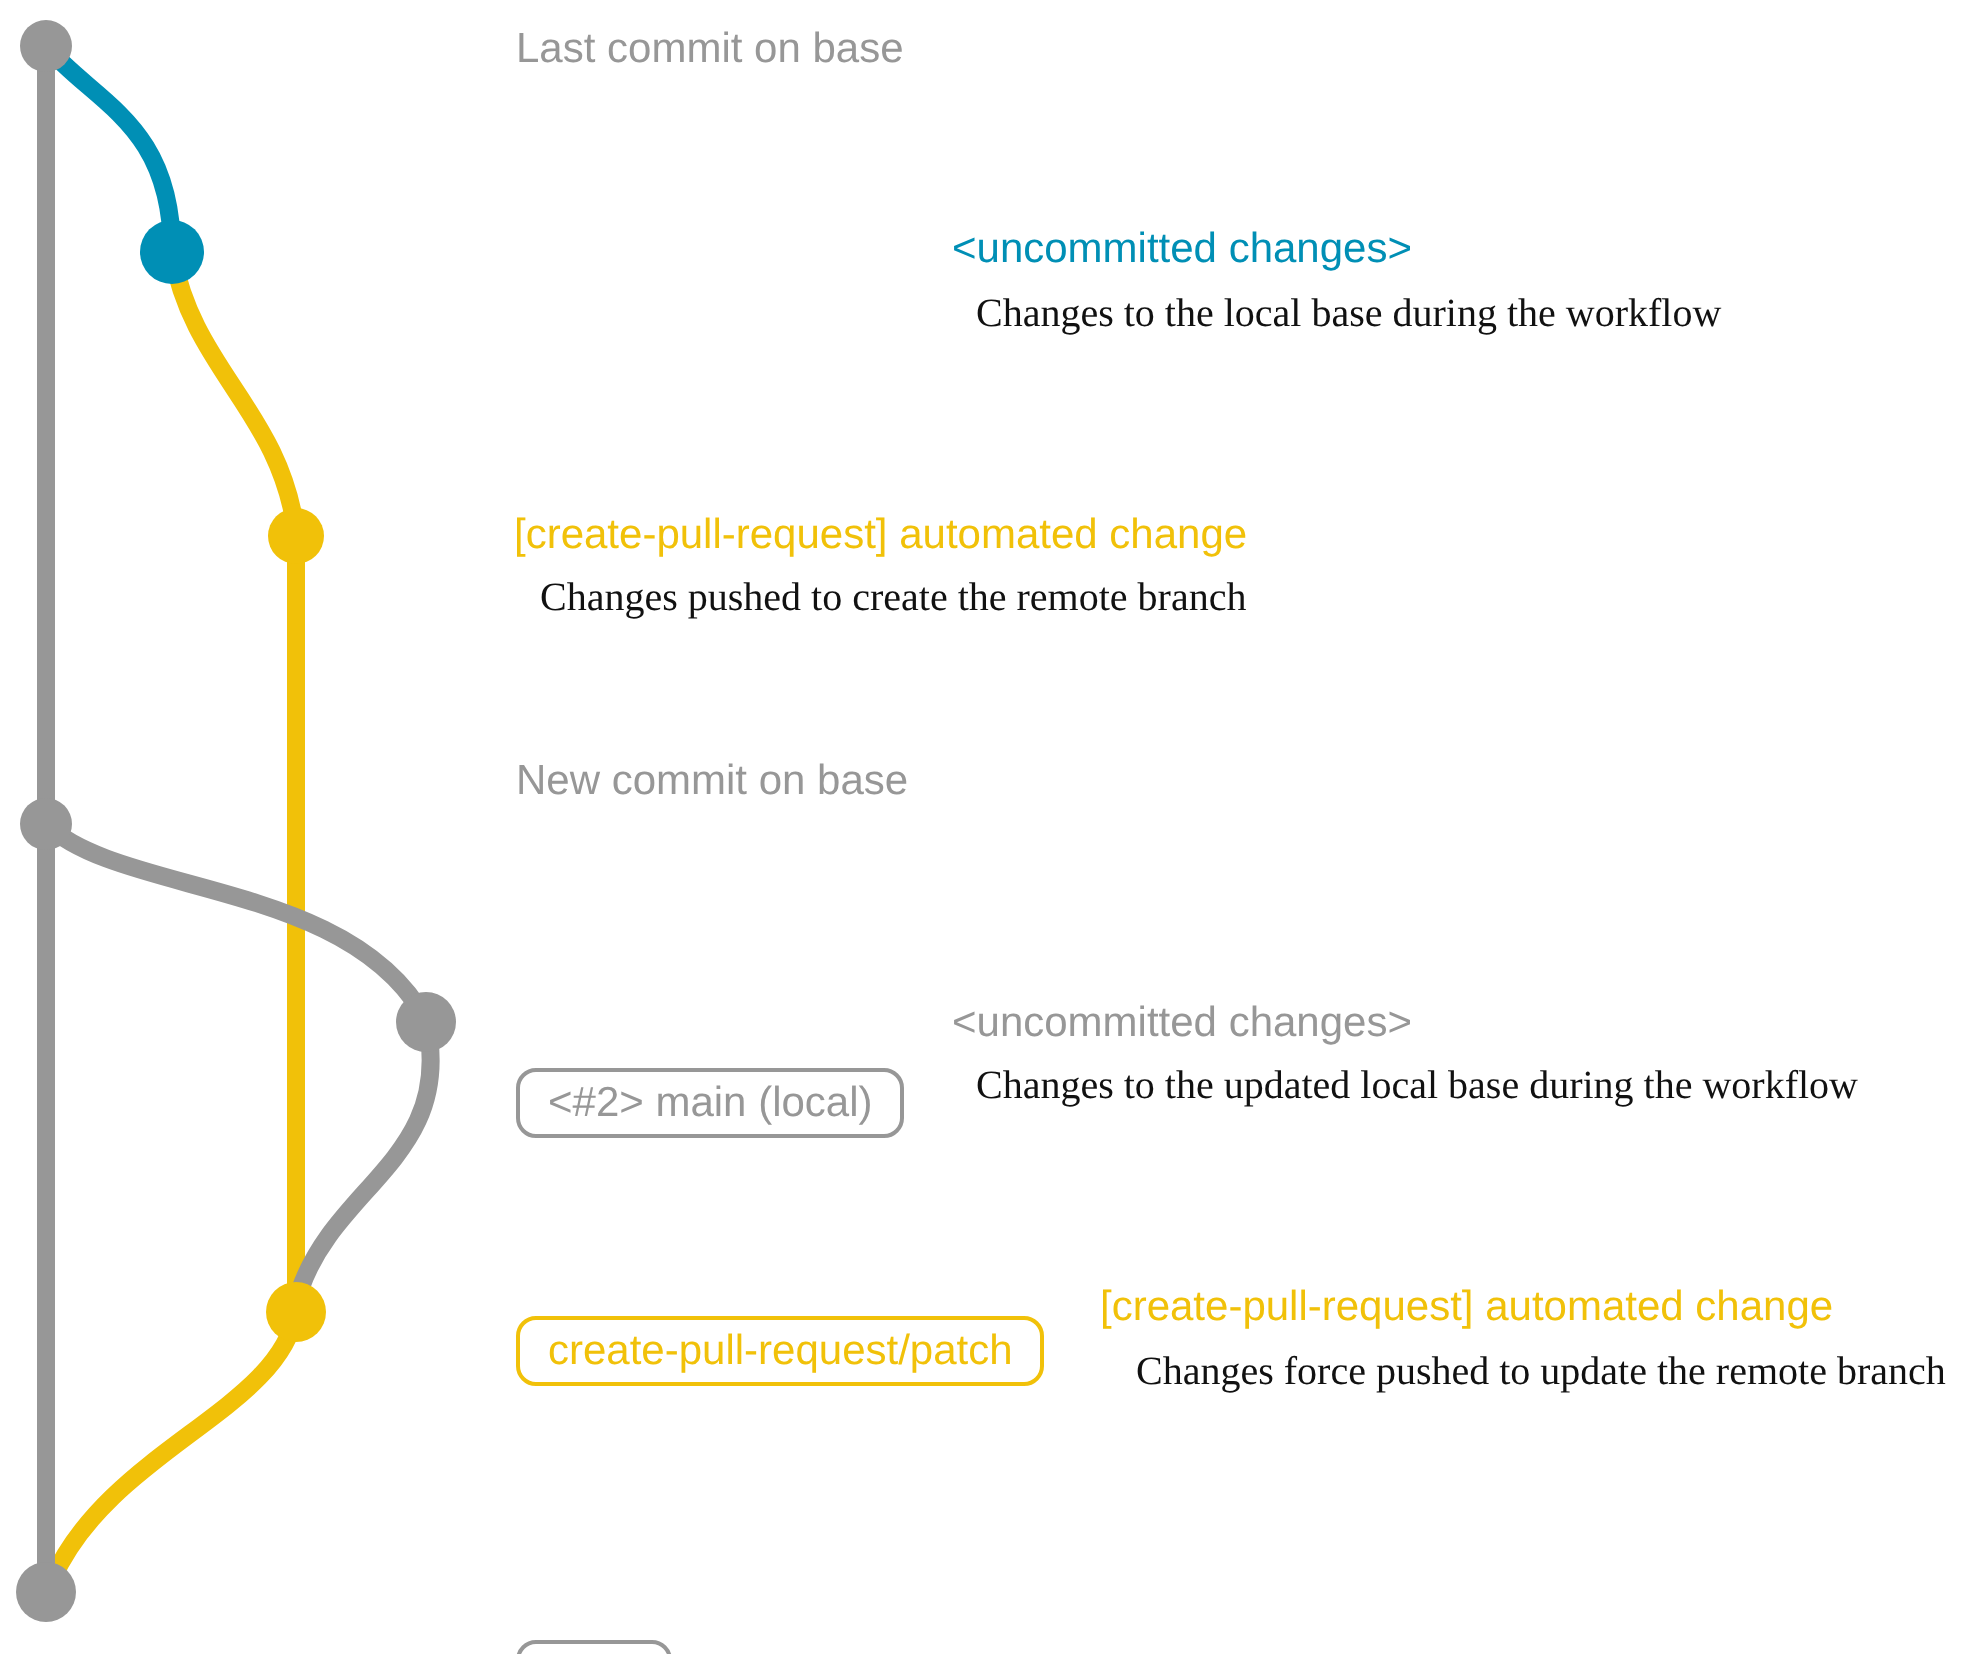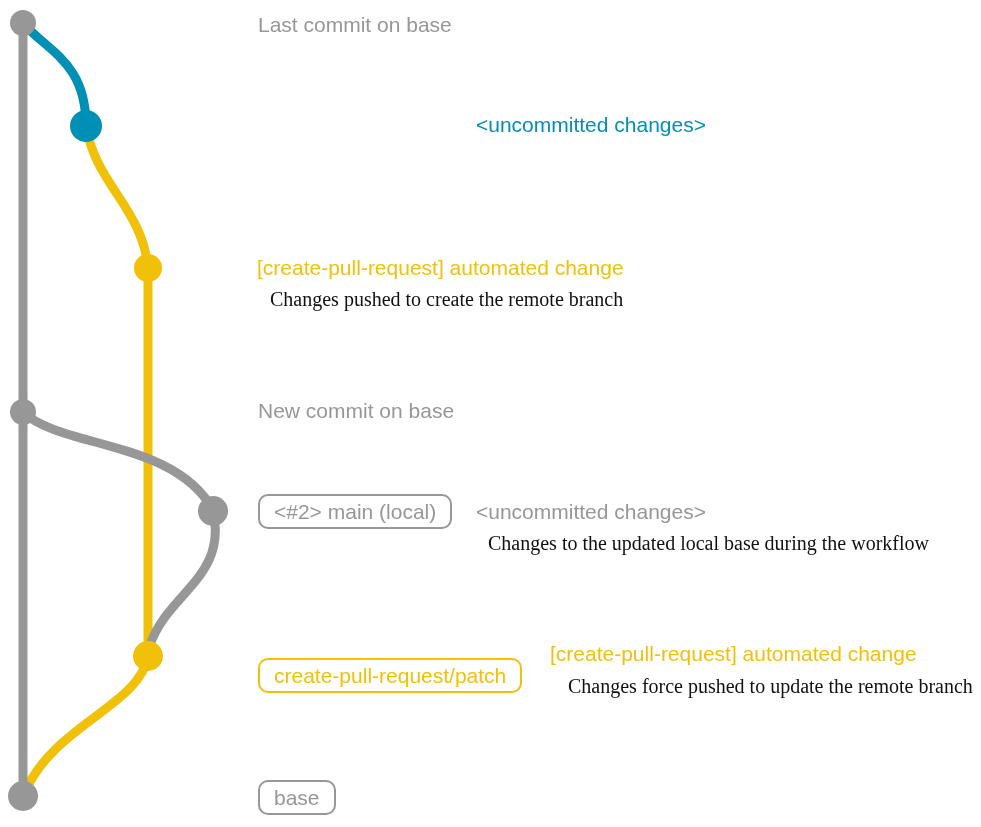--- a/index.html
+++ b/index.html
@@ -28,21 +28,21 @@
   .note{
     position:absolute; font-family:"Liberation Serif", serif; font-size:20px;
     line-height:26px; color:var(--c-ink); white-space:nowrap;
   }
   .branch-tag{
     position:absolute; height:35px; line-height:31px; padding:0 14px;
     border:2px solid; border-radius:10px; font-size:21px; white-space:nowrap;
     background:var(--c-bg);
   }
   .branch-tag.blue{color:var(--c-blue); border-color:var(--c-blue);}
-  .branch-tag.gray{color:var(--c-gray); border-color:var(--c-gray);}
+  .branch-tag.gray{color:var(--c-gray); border-color:var(--c-gray);margin-top:40px;}
   .branch-tag.yellow{color:var(--c-yellow); border-color:var(--c-yellow);}
 </style>
 </head>
 <body>
 
 <div class="stage">
 
   <svg class="graph-svg" width="981" height="827" viewBox="0 0 981 827">
 
     <path class="stroke-blue" stroke-width="9" stroke-linecap="round" d="M 23 23 C 48 52, 86 62, 86 126"></path>
@@ -55,25 +55,26 @@
     <circle class="fill-yellow" cx="148" cy="268" r="14"></circle>
     <circle class="fill-gray" cx="23" cy="412" r="13"></circle>
     <circle class="fill-gray" cx="213" cy="511" r="15"></circle>
     <circle class="fill-yellow" cx="148" cy="656" r="15"></circle>
     <circle class="fill-gray" cx="23" cy="796" r="15"></circle>
   </svg>
 
   <div class="msg gray" style="left:258px; top:12px;">Last commit on base</div>
 
   <div class="msg blue" style="left:476px; top:112px;">&lt;uncommitted changes&gt;</div>
+  <div class="note" style="left:488px; top:144px;">Changes to the local base during the workflow</div>
 
   <div class="msg yellow" style="left:257px; top:255px;">[create-pull-request] automated change</div>
   <div class="note" style="left:270px; top:286px;">Changes pushed to create the remote branch</div>
 
-  <div class="msg gray" style="left:258px; top:398px;">New commit on base</div>
+  <div class="msg gray" style="left:258px; top:378px;">New commit on base</div>
 
   <div class="branch-tag gray" style="left:258px; top:494px;">&lt;#2&gt; main (local)</div>
   <div class="msg gray" style="left:476px; top:499px;">&lt;uncommitted changes&gt;</div>
   <div class="note" style="left:488px; top:530px;">Changes to the updated local base during the workflow</div>
 
   <div class="branch-tag yellow" style="left:258px; top:638px;margin-top:20px;">create-pull-request/patch</div>
   <div class="msg yellow" style="left:550px; top:641px;">[create-pull-request] automated change</div>
   <div class="note" style="left:568px; top:673px;">Changes force pushed to update the remote branch</div>
 
   <div class="branch-tag gray" style="left:258px; top:780px;">base</div>

